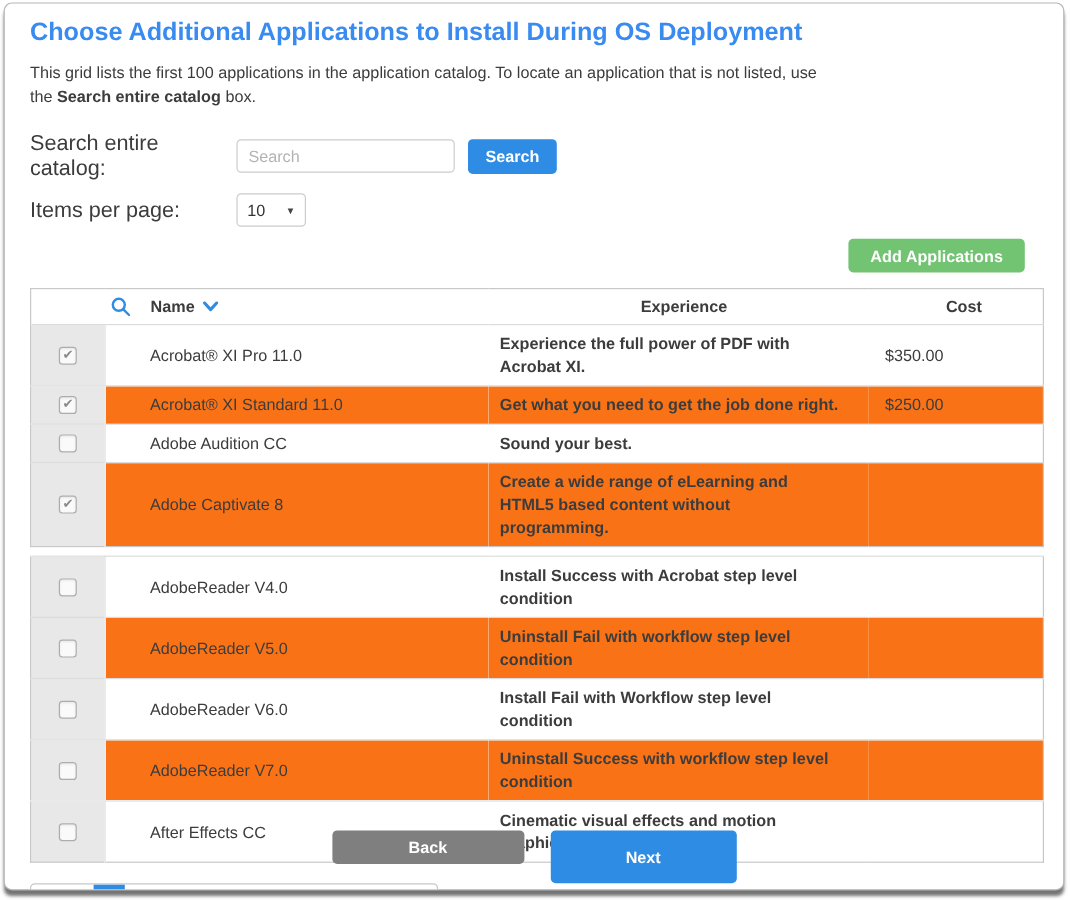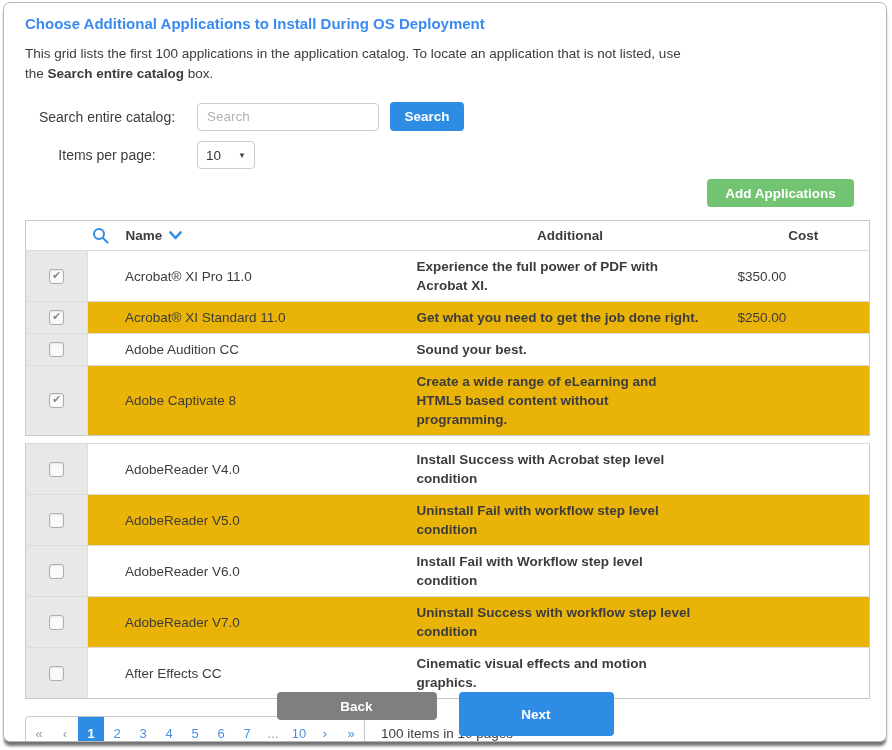--- a/index.html
+++ b/index.html
@@ -5,27 +5,27 @@
   * { box-sizing: border-box; margin: 0; padding: 0; }
   html,body { width:892px; height:750px; background:#fff; font-family:"Liberation Sans", sans-serif; }
   .window {
     position:absolute; top:2px; left:3px; width:884px; height:740px;
     background:#fff; border:1px solid #b6b6b6; border-radius:7px;
     box-shadow:0 5px 3px -1px rgba(80,80,80,0.8);
     overflow:hidden;
   }
   .content { padding:0 21px; }
 
-  h1.page-title { margin-top:12px; font-size:15px; font-weight:bold; color:#3a8bf0; }
+  h1.page-title { margin-top:12px; font-size:21px; font-weight:bold; color:#3a8bf0; }
   p.intro { margin-top:12px; font-size:13.5px; line-height:20px; color:#3c3c3c; max-width:675px; }
   p.intro b { font-weight:bold; }
 
   .form-area { margin-top:18px; }
   .form-row { display:flex; align-items:center; margin-bottom:10px; }
-  .form-label { width:172px; text-align:center; padding-right:8px; font-size:14px; color:#3c3c3c; }
+  .form-label { width:172px; text-align:left; padding-right:8px; font-size:18px; color:#3c3c3c; }
   .search-input { width:182px; height:28px; border:1px solid #ccc; border-radius:4px; padding:0 9px; font-size:13.5px; color:#555; outline:none; }
   .search-input::placeholder { color:#b3b3b3; }
   button { font-family:"Liberation Sans", sans-serif; cursor:pointer; }
   .btn { border:none; border-radius:4px; color:#fff; font-weight:bold; font-size:13.5px; }
   .btn-blue { background:#2e8ce4; }
   .btn-search { width:74px; height:29px; margin-left:11px; }
   .select-box { width:58px; height:28px; border:1px solid #ccc; border-radius:4px; background:#fff;
     display:flex; align-items:center; justify-content:space-between; padding:0 8px; font-size:13.5px; color:#333; cursor:pointer; }
   .caret { font-size:8px; color:#444; }
 
@@ -33,21 +33,21 @@
   .btn-green { background:#72c472; width:147px; height:28px; }
 
   table.grid { width:844px; border-collapse:collapse; table-layout:fixed; font-size:13.5px; color:#3c3c3c;
     border:1px solid #c8c8c8; background:#fff; }
   table.grid-bottom { margin-top:7px; }
   .grid th, .grid td { border-top:1px solid #dcdcdc; overflow:hidden; }
   .grid thead th { border-top:none; height:30px; font-weight:bold; text-align:center; background:#fff; }
   .grid td { height:30px; vertical-align:middle; }
   col.c-check { width:62px; } col.c-name { width:319px; } col.c-desc { width:317px; } col.c-cost { width:146px; }
   td.cell-check { background:#e8e8e8; border-right:1px solid #dcdcdc; text-align:center; }
-  tr.alt td { background:#eab308; }
+  tr.alt td { background:#f97316; }
   tr.alt td.cell-check { background:#e8e8e8; }
   td.cell-name { padding-left:37px; }
   td.cell-desc { padding:6px 22px 6px 10px; line-height:19px;font-weight:bold; }
   td.cell-cost { padding-left:14px; }
   th.h-name { padding-left:4px; }
   th.h-desc { padding-left:10px; }
   th.h-cost { padding-left:14px; }
   .hdr-inner { display:flex; align-items:center; }
   .hdr-inner svg.search { margin-right:17px; }
   .hdr-inner svg.chev { margin-left:7px; }
@@ -114,21 +114,21 @@
               <svg class="search" width="17" height="17" viewBox="0 0 17 17">
                   <circle cx="7" cy="7" r="5" fill="none" stroke="#2e8ce4" stroke-width="2"></circle>
                   <line x1="11" y1="11" x2="15.5" y2="15.5" stroke="#2e8ce4" stroke-width="2" stroke-linecap="round"></line>
                 </svg>
               <span>Name</span>
               <svg class="chev" width="13" height="9" viewBox="0 0 13 9">
                   <polyline points="1.5,1.5 6.5,7 11.5,1.5" fill="none" stroke="#2e8ce4" stroke-width="2.6" stroke-linecap="round" stroke-linejoin="round"></polyline>
                 </svg>
             </span>
           </th>
-          <th class="h-desc">Additional</th>
+          <th class="h-desc">Experience</th>
           <th class="h-cost">Cost</th>
         </tr>
       </thead>
       <tbody id="tbody-top">
   <tr>
     <td class="cell-check"><span class="checkbox checked"></span></td>
     <td class="cell-name">Acrobat® XI Pro 11.0</td>
     <td class="cell-desc">Experience the full power of PDF with Acrobat XI.</td>
     <td class="cell-cost">$350.00</td>
   </tr>

